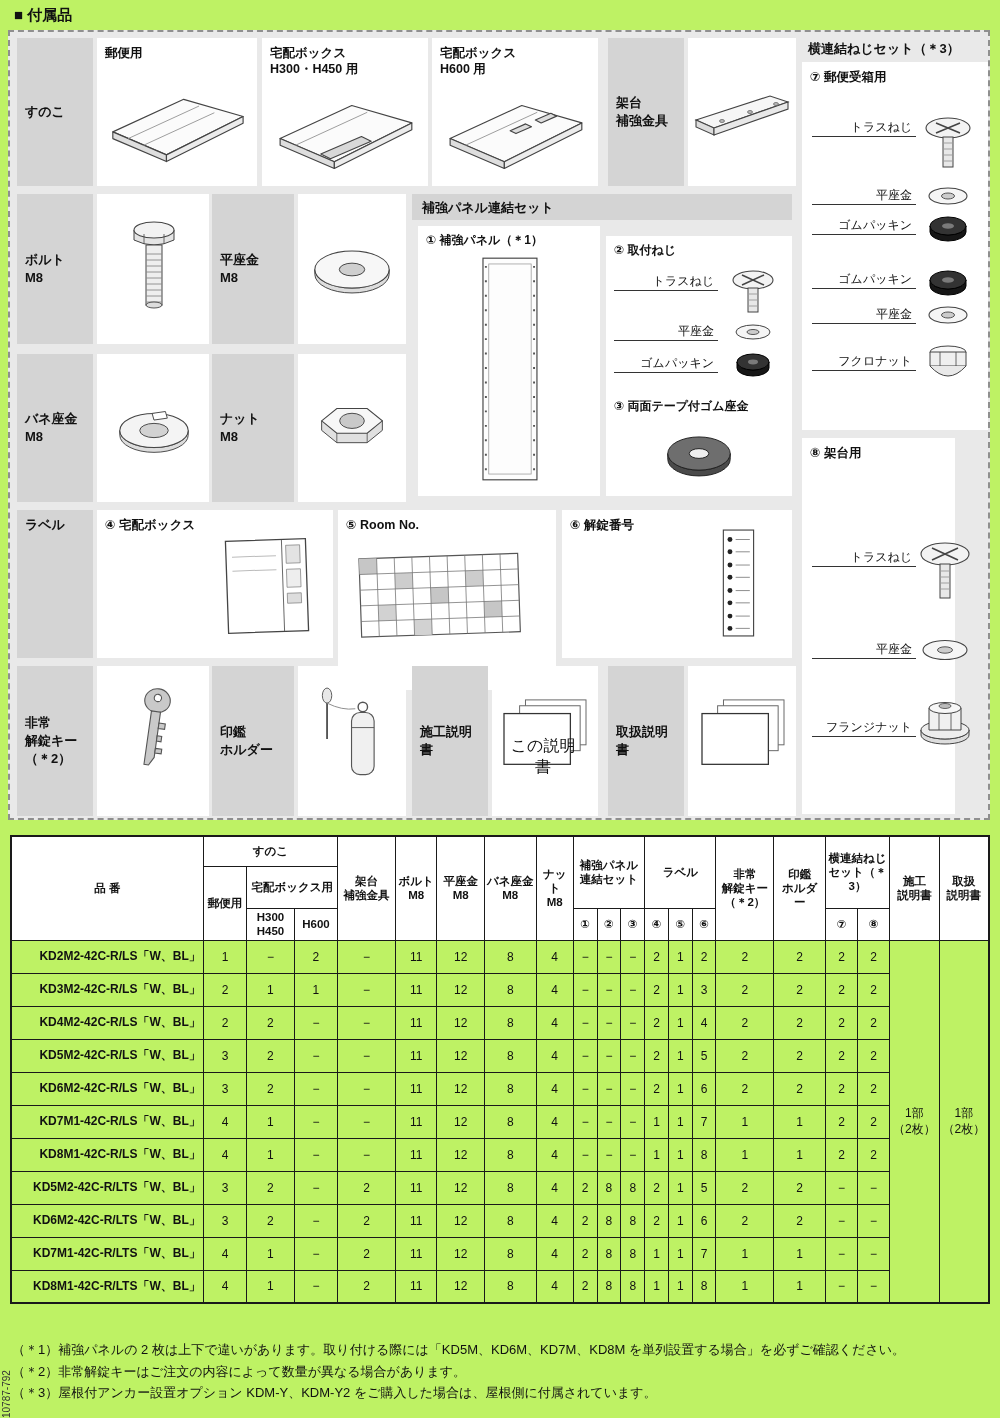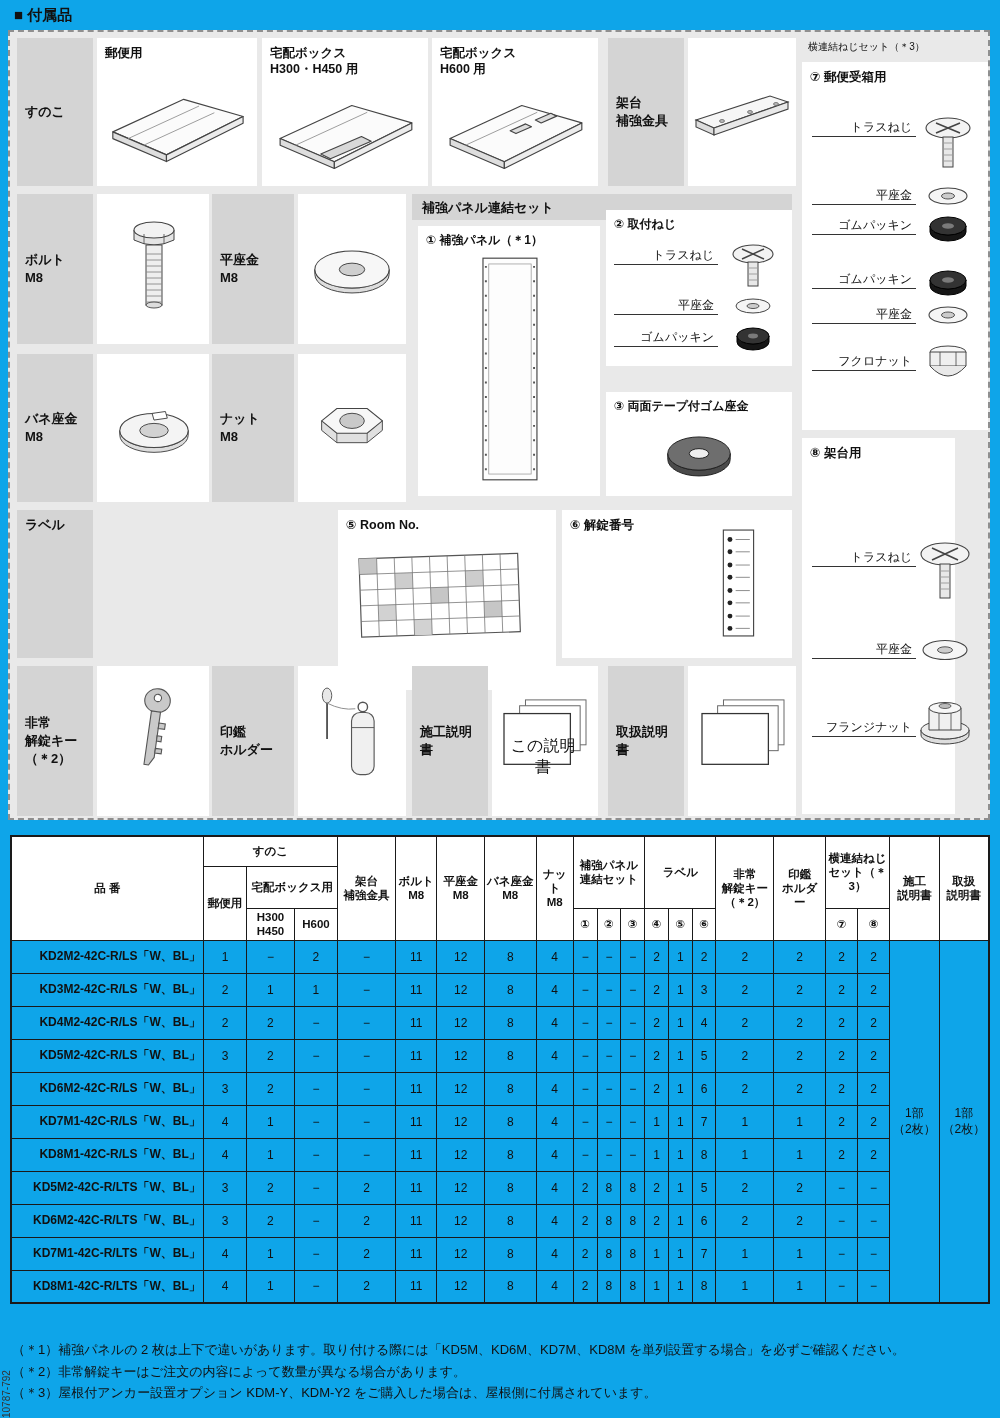--- a/index.html
+++ b/index.html
@@ -1,35 +1,35 @@
 <!DOCTYPE html>
 <html><head>
 <meta charset="utf-8">
 <style>
   html,body { margin:0; padding:0; background:#ffffff; }
   body { font-family:"Liberation Sans","DejaVu Sans",sans-serif; color:#111; }
-  #root { position:relative; width:1000px; height:1418px; background:#0ea5e9; overflow:hidden; }
+  #root { position:relative; width:1000px; height:1418px; background:#bef264; overflow:hidden; }
   .abs { position:absolute; }
   .section-title { position:absolute; left:14px; top:6px; font-size:15px; font-weight:bold; }
 
   
   .diagram { position:absolute; left:8px; top:30px; width:982px; height:790px;
              background:#e9e9e9; border:2px dashed #8f8f8f; box-sizing:border-box; }
   .gcell { position:absolute; background:#d4d4d4; display:flex; align-items:center;
            padding:6px 4px 6px 8px; box-sizing:border-box; font-size:13px; font-weight:bold;
            white-space:pre-line; line-height:1.4; }
   .gcell.top { align-items:flex-start; }
   .wcell { position:absolute; background:#ffffff; box-sizing:border-box; }
   .cell-title { position:absolute; left:8px; top:7px; font-weight:bold; font-size:12.5px;
                 white-space:pre-line; line-height:1.3; }
   .leader { position:absolute; font-size:12px; line-height:14px; border-bottom:1.2px solid #333;
             padding:0 4px 2px 0; width:100px; left:10px; text-align:right; }
   .set-header { position:absolute; left:0; top:0; width:100%; height:26px; background:#d4d4d4; }
   .set-header span { position:absolute; left:10px; top:5px; font-size:13px; font-weight:bold; }
-  .col-title { position:absolute; font-size:10px; font-weight:normal; }
+  .col-title { position:absolute; font-size:13px; font-weight:bold; }
   .doc-note { position:absolute; font-size:16px; }
 
   
   .tablewrap { position:absolute; left:10px; top:835px; }
   table { border-collapse:collapse; table-layout:fixed; width:980px; border:2px solid #1a1a1a; }
   th,td { border:1px solid #1a1a1a; text-align:center; vertical-align:middle;
           padding:1px 2px; box-sizing:border-box; }
   thead th { font-size:11.5px; font-weight:bold; white-space:pre-line; line-height:1.25; background:#fff; }
   thead tr:nth-child(1) th { height:30px; }
   thead tr:nth-child(2) th { height:42px; }
@@ -196,21 +196,21 @@
       </div>
       <div class="wcell" style="left:6px;top:32px;width:182px;height:270px;">
         <div class="cell-title" style="font-size:12px;">① 補強パネル（＊1）</div>
         <svg class="abs" style="left:38px;top:26px;" viewBox="0 0 110 242" width="106" height="234">
           <rect x="28" y="6" width="56" height="230" fill="#fdfdfd" stroke="#444" stroke-width="1.2"></rect>
           <rect x="34" y="12" width="44" height="218" fill="none" stroke="#9a9a9a" stroke-width="0.8"></rect>
           <line x1="31" y1="14" x2="31" y2="230" stroke="#555" stroke-width="2" stroke-dasharray="2,13"></line>
           <line x1="81" y1="14" x2="81" y2="230" stroke="#555" stroke-width="2" stroke-dasharray="2,13"></line>
         </svg>
       </div>
-      <div class="wcell" style="left:194px;top:16px;width:186px;height:156px;">
+      <div class="wcell" style="left:194px;top:42px;width:186px;height:156px;">
         <div class="cell-title" style="font-size:12px;">② 取付ねじ</div>
         <div class="leader" style="left:8px;top:38px;">トラスねじ</div>
         <div class="leader" style="left:8px;top:88px;">平座金</div>
         <div class="leader" style="left:8px;top:120px;">ゴムパッキン</div>
         <svg class="abs" style="left:116px;top:30px;" viewBox="0 0 62 118" width="62" height="118">
           <ellipse cx="31" cy="14" rx="20" ry="9" fill="#f3f3f3" stroke="#444" stroke-width="1.1"></ellipse>
           <path d="M20,9 L42,19 M42,9 L20,19" stroke="#444" stroke-width="1.5" fill="none"></path>
           <rect x="26" y="22" width="10" height="24" fill="#e8e8e8" stroke="#444" stroke-width="1"></rect>
           <path d="M26,28 h10 M26,34 h10 M26,40 h10" stroke="#999" stroke-width="0.9" fill="none"></path>
           <ellipse cx="31" cy="66" rx="17" ry="7" fill="#f5f5f5" stroke="#444" stroke-width="1"></ellipse>
@@ -247,20 +247,34 @@
         <path d="M10,22 L10,32 L26,45 L58,45 L74,32 L74,22" fill="#e0e0e0" stroke="#444" stroke-width="1"></path>
         <polygon points="10,22 26,9 58,9 74,22 58,35 26,35" fill="#f7f7f7" stroke="#444" stroke-width="1.1"></polygon>
         <line x1="26" y1="35" x2="26" y2="45" stroke="#444" stroke-width="0.8"></line>
         <line x1="58" y1="35" x2="58" y2="45" stroke="#444" stroke-width="0.8"></line>
         <ellipse cx="42" cy="22" rx="13" ry="8" fill="#c9c9c9" stroke="#444" stroke-width="1"></ellipse>
       </svg>
     </div>
 
     <div class="gcell top" style="left:7px;top:478px;width:76px;height:148px;">ラベル</div>
 
+    <div class="wcell" style="left:87px;top:478px;width:236px;height:148px;">
+      <div class="cell-title">④ 宅配ボックス</div>
+      <svg class="abs" style="left:122px;top:24px;" viewBox="0 0 95 105" width="95" height="105">
+        <g transform="rotate(-2 47 52)">
+          <rect x="8" y="6" width="80" height="92" fill="#ffffff" stroke="#444" stroke-width="1.3"></rect>
+          <line x1="64" y1="6" x2="64" y2="98" stroke="#444" stroke-width="0.8"></line>
+          <rect x="68" y="12" width="14" height="18" fill="#e3e3e3" stroke="#666" stroke-width="0.6"></rect>
+          <rect x="68" y="36" width="14" height="18" fill="#eeeeee" stroke="#666" stroke-width="0.6"></rect>
+          <rect x="68" y="60" width="14" height="10" fill="#dddddd" stroke="#666" stroke-width="0.6"></rect>
+          <line x1="14" y1="22" x2="58" y2="22" stroke="#bbbbbb" stroke-width="1"></line>
+          <line x1="14" y1="36" x2="58" y2="36" stroke="#bbbbbb" stroke-width="1"></line>
+        </g>
+      </svg>
+    </div>
 
     <div class="wcell" style="left:328px;top:478px;width:218px;height:180px;">
       <div class="cell-title">⑤ Room No.</div>
       <svg class="abs" style="left:18px;top:36px;" viewBox="0 0 185 100" width="182" height="98">
         <g transform="rotate(-2 92 50)">
           <rect x="4" y="10" width="162" height="80" fill="#ffffff" stroke="#555" stroke-width="1.2"></rect>
           <rect x="4" y="10" width="18" height="16" fill="#c6c6c6"></rect>
           <rect x="40" y="26" width="18" height="16" fill="#cdcdcd"></rect>
           <rect x="112" y="26" width="18" height="16" fill="#cdcdcd"></rect>
           <rect x="76" y="42" width="18" height="16" fill="#c6c6c6"></rect>

